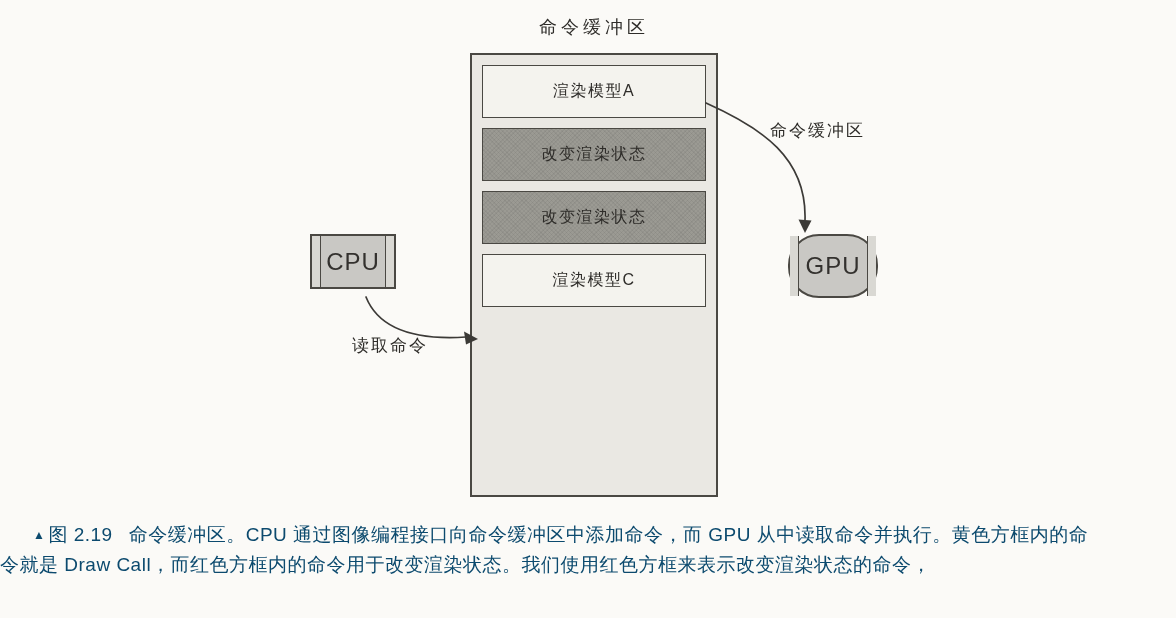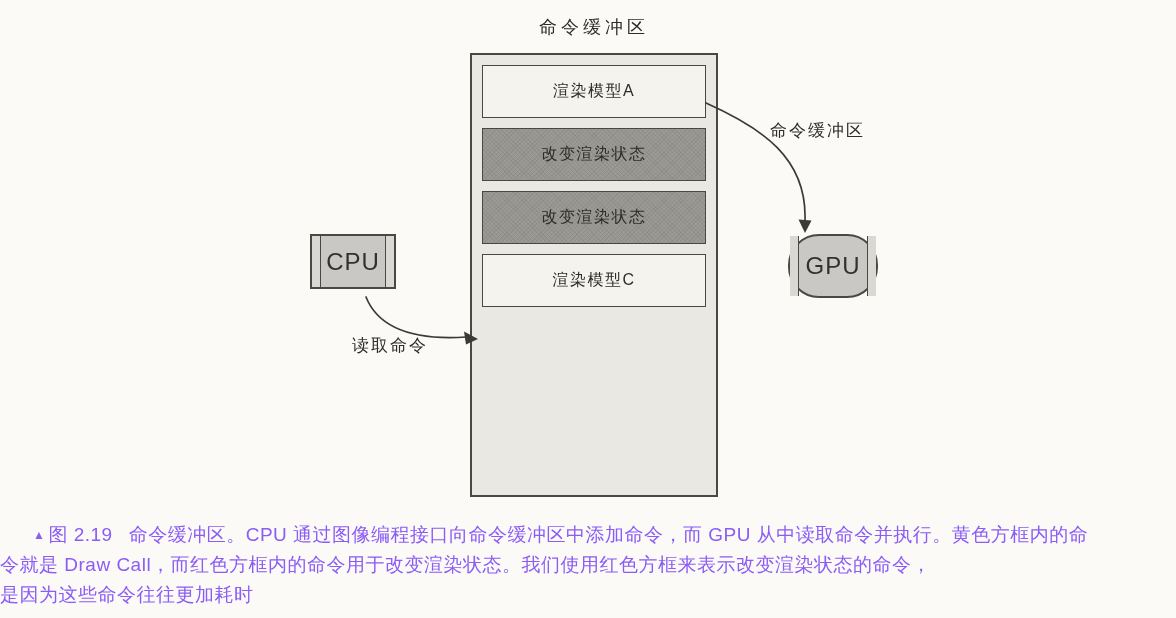--- a/index.html
+++ b/index.html
@@ -66,21 +66,21 @@
   
   .arrow-label{font-size:17px;letter-spacing:2px;color:var(--text,#2e2c29);}
   .arrow-label.add{left:352px;top:334px;}
   .arrow-label.read{left:770px;top:119px;}
 
   svg.arrows{position:absolute;left:0;top:0;pointer-events:none;}
   svg.arrows path{fill:none;stroke:var(--line,#3c3a37);stroke-width:1.7;stroke-linecap:round;}
   svg.arrows polygon{fill:var(--line,#2f2d2a);stroke:none;}
 
   
-  .caption{left:0;top:520px;width:996px;line-height:30px;font-size:19px;color:#8b5cf6;letter-spacing:0.5px;}
+  .caption{left:0;top:520px;width:996px;line-height:30px;font-size:19px;color:#0c4a6e;letter-spacing:0.5px;}
   .cap-line1{padding-left:33px;text-align:left;white-space:nowrap;}
   .cap-center{text-align:left;white-space:nowrap;}
   .cap-marker{font-size:12px;margin-right:3px;vertical-align:2px;}
   .cap-fig{margin-right:16px;}
 </style>
 </head>
 <body>
 
 <div class="abs buffer-title">命令缓冲区</div>
 
@@ -109,14 +109,13 @@
 <svg class="arrows" width="1176" height="618" viewBox="0 0 1176 618">
   <path d="M 366 297 C 376 322, 404 341, 466 337"></path>
   <polygon points="478,339 464,331.5 466,344.5"></polygon>
   <path d="M 706 103 C 762 128, 807 158, 805 220"></path>
   <polygon points="805,233 798.5,219.5 811.5,220.5"></polygon>
 </svg>
 
 <div class="abs caption">
   <div class="cap-line1"><span class="cap-marker">▲</span><span class="cap-fig">图 2.19</span><span>命令缓冲区。CPU 通过图像编程接口向命令缓冲区中添加命令，而 GPU 从中读取命令并执行。黄色方框内的命</span></div>
   <div class="cap-center">令就是 Draw Call，而红色方框内的命令用于改变渲染状态。我们使用红色方框来表示改变渲染状态的命令，</div>
-  <div class="cap-center">是因为这些命令往往更加耗时</div>
 </div>
 
 </body></html>

